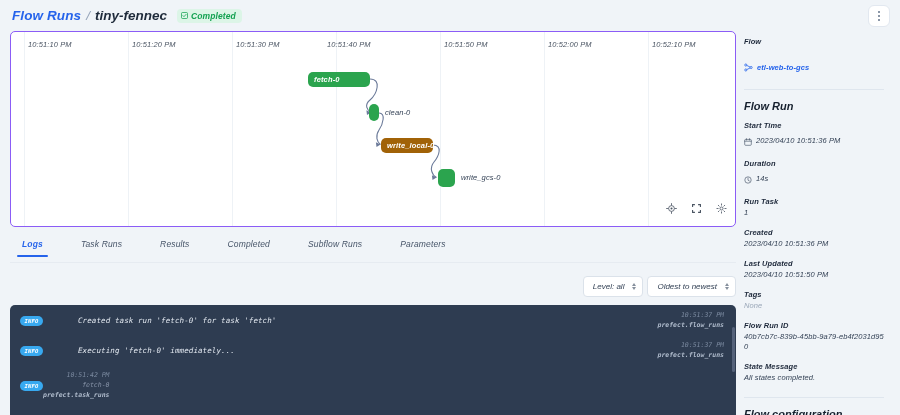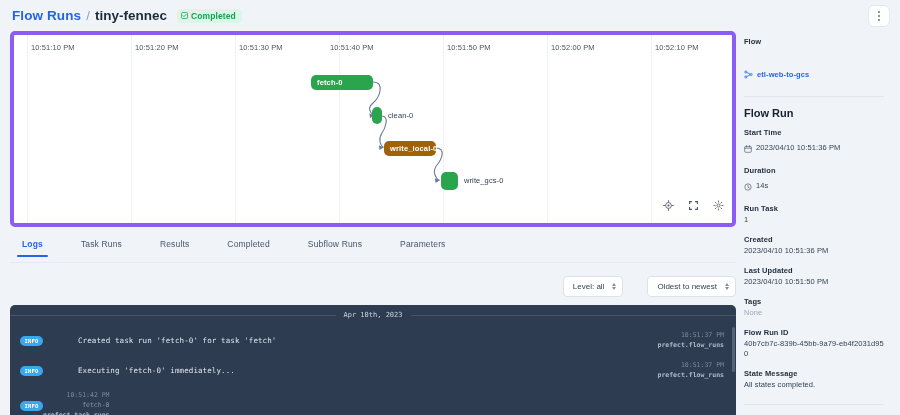--- a/index.html
+++ b/index.html
@@ -3,21 +3,21 @@
 <meta charset="utf-8">
 <style>
   * { box-sizing: border-box; margin: 0; padding: 0; }
   html, body {
     width: 900px; height: 415px;
     background: #f0f4f8;
     font-family: "Liberation Sans", sans-serif;
     overflow: hidden;
     color: #1f2937;
   }
-  .page { position: relative; width: 900px; height: 415px; }
+  .page { position: relative; width: 900px; height: 415px; font-style: italic; }
 
   
   .header {
     position: absolute; left: 0; top: 0; width: 900px; height: 31px;
     display: flex; align-items: center; padding-left: 12px;
   }
   .crumb-link {
     color: #2563eb; font-weight: bold; font-size: 13.5px; letter-spacing: .1px;
     text-decoration: none;
   }
@@ -35,21 +35,21 @@
     width: 22px; height: 22px; border-radius: 6px;
     background: #fff; border: 1px solid #e2e8f0;
     display: flex; flex-direction: column; align-items: center; justify-content: center; gap: 1.5px;
     cursor: pointer;
   }
   .kebab-btn i { display: block; width: 2.5px; height: 2.5px; background: #64748b; border-radius: 50%; }
 
   
   .graph-panel {
     position: absolute; left: 10px; top: 31px; width: 726px; height: 196px;
-    background: #fff; border: 4px solid #8b5cf6; border-radius: 5px;
+    background: #fff; border: 1px solid #8b5cf6; border-radius: 5px;
     overflow: hidden;
   }
   .grid-col {
     position: absolute; top: 0; bottom: 0; width: 1px; background: #eef2f6;
   }
   .tick-label {
     position: absolute; top: 8px; font-size: 7.5px; color: #4b5563;
     white-space: nowrap; letter-spacing: .1px;
   }
   .graph-svg { position: absolute; left: 0; top: 0; width: 726px; height: 196px; }
@@ -79,21 +79,21 @@
   }
   .tab:first-child { margin-left: 12px; text-align: right; }
   .tab.active { color: #2563eb; font-weight: bold; }
   .tab.active::after {
     content: ""; position: absolute; left: -5px; right: -5px; bottom: -1px;
     height: 2px; background: #2563eb; border-radius: 2px;
   }
 
   
   .filters {
-    position: absolute; right: 164px; top: 276px; display: flex; gap: 24px;
+    position: absolute; right: 164px; top: 276px; display: flex; gap: 4px;
   }
   .select {
     height: 21px; background: #fff; border: 1px solid #dbe2ea; border-radius: 4px;
     display: flex; align-items: center; padding: 0 6px 0 9px; gap: 8px;
     font-size: 8px; color: #334155; cursor: pointer; white-space: nowrap;
   }
   .chev { display: flex; flex-direction: column; gap: 1px; opacity: .65; }
   .chev i {
     width: 0; height: 0; border-left: 2.5px solid transparent; border-right: 2.5px solid transparent;
   }
@@ -263,25 +263,20 @@
     <div class="select">
       <span>Oldest to newest</span>
       <span class="chev">
           <i class="up"></i>
           <i class="dn"></i>
         </span>
     </div>
   </div>
 
   <div class="logs">
-    <div class="log-date">
-      <span class="line"></span>
-      <span>Apr 10th, 2023</span>
-      <span class="line"></span>
-    </div>
     <div id="log-rows">
         <div class="log-row">
           <div class="info-pill">INFO</div>
           <div class="log-msg">Created task run 'fetch-0' for task 'fetch'</div>
           <div class="log-meta">
             <div class="t">10:51:37 PM</div>
             <div class="logger">prefect.flow_runs</div>
           </div>
         </div>
         <div class="log-row">
@@ -299,21 +294,21 @@
             <div class="task">fetch-0</div>
             <div class="logger">prefect.task_runs</div>
           </div>
         </div>
       </div>
     <div class="logs-scrollbar"></div>
   </div>
 
   <div class="sidebar">
     <div class="sb-first">Flow</div>
-    <div class="sb-row-icon" style="margin-top:19px">
+    <div class="sb-row-icon" style="margin-top:12px">
       <span>
         <svg width="9" height="9" viewBox="0 0 16 16" fill="none" stroke="#2563eb" stroke-width="1.4">
           <circle cx="3.2" cy="3.6" r="1.9"></circle>
             <circle cx="3.2" cy="12.4" r="1.9"></circle>
             <circle cx="12.6" cy="8" r="1.9"></circle>
           <path d="M5 4.4 L10.9 7.2 M5 11.6 L10.9 8.8"></path>
         </svg>
       </span>
       <span class="sb-link">etl-web-to-gcs</span>
     </div>

